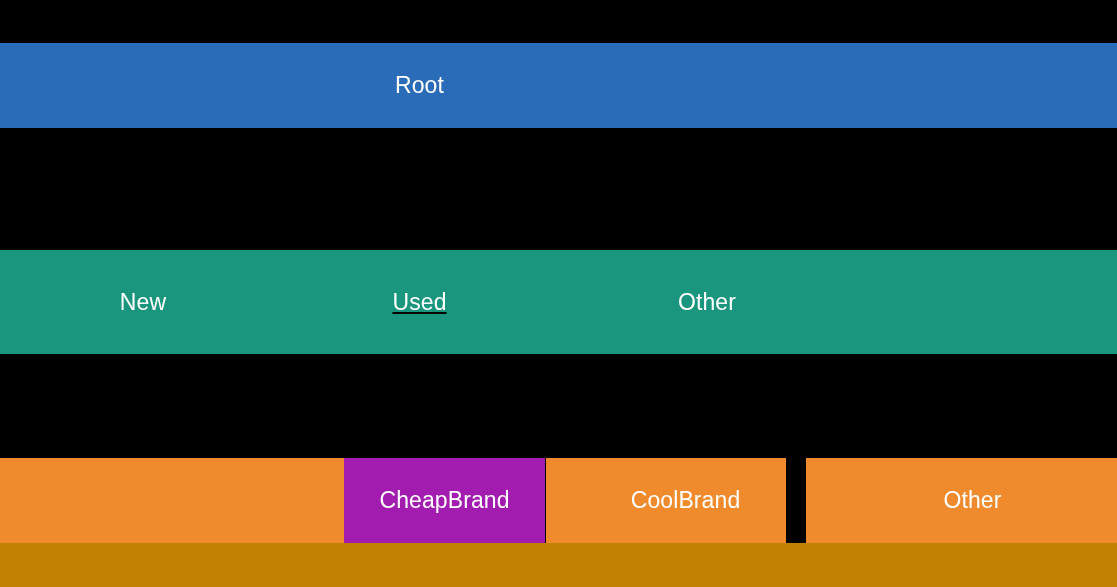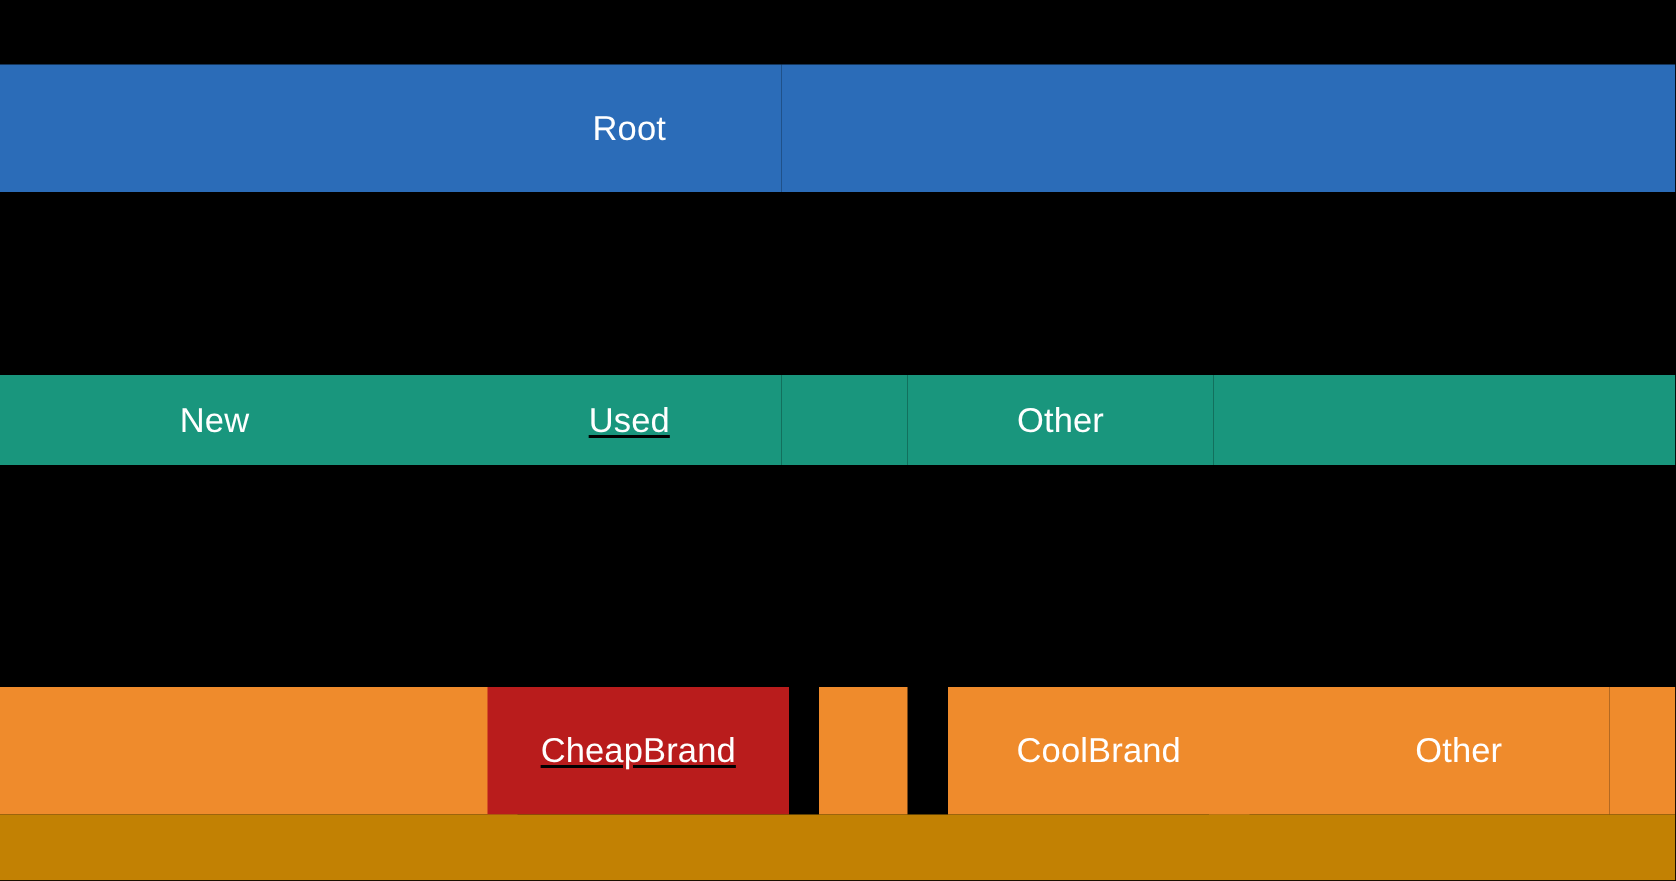--- a/index.html
+++ b/index.html
@@ -48,42 +48,42 @@
 <body>
 
 <div id="chart-root" style="width: 1117px; height: 587px; background: rgb(0, 0, 0);">
     <div class="icicle-level" style="top: 43px; height: 85px; padding-left: 44px;">
       <div class="icicle-cell no-label" style="left: 0px; width: 318px; background: rgb(43, 108, 184);"></div>
       <div class="icicle-cell" style="left: 318px; width: 203px; background: rgb(43, 108, 184);">
         <span class="cell-label">Root</span>
       </div>
       <div class="icicle-cell no-label" style="left: 521px; width: 596px; background: rgb(43, 108, 184);"></div>
     </div>
-    <div class="icicle-level" style="top: 250px; height: 60px; border-radius: 30px;">
+    <div class="icicle-level" style="top: 250px; height: 104px; border-radius: 30px;">
       <div class="icicle-cell no-label" style="left: 0px; width: 42px; background: rgb(25, 150, 125);"></div>
       <div class="icicle-cell" style="left: 42px; width: 202px; background: rgb(25, 150, 125);">
         <span class="cell-label">New</span>
       </div>
       <div class="icicle-cell no-label" style="left: 244px; width: 74px; background: rgb(25, 150, 125);"></div>
       <div class="icicle-cell" style="left: 318px; width: 203px; background: rgb(25, 150, 125); text-decoration: underline;">
         <span class="cell-label">Used</span>
       </div>
       <div class="icicle-cell no-label" style="left: 521px; width: 84px; background: rgb(25, 150, 125);"></div>
       <div class="icicle-cell" style="left: 605px; width: 204px; background: rgb(25, 150, 125);">
         <span class="cell-label">Other</span>
       </div>
       <div class="icicle-cell no-label" style="left: 809px; width: 308px; background: rgb(25, 150, 125);"></div>
     </div>
     <div class="icicle-level" style="top: 458px; height: 85px;">
       <div class="icicle-cell no-label" style="left: 0px; width: 345px; background: rgb(239, 139, 44);"></div>
-      <div class="icicle-cell" style="left: 325px; width: 201px; background: #b91c1c; text-decoration: underline;">
+      <div class="icicle-cell" style="left: 344px; width: 201px; background: #a21caf;">
         <span class="cell-label">CheapBrand</span>
       </div>
       <div class="icicle-cell no-label" style="left: 546px; width: 59px; background: rgb(239, 139, 44);"></div>
-      <div class="icicle-cell" style="left: 632px; width: 201px; background: rgb(239, 139, 44); justify-content: center;">
+      <div class="icicle-cell" style="left: 585px; width: 201px; background: rgb(239, 139, 44); justify-content: center;">
         <span class="cell-label">CoolBrand</span>
       </div>
       <div class="icicle-cell no-label" style="left: 806px; width: 66px; background: rgb(239, 139, 44);"></div>
       <div class="icicle-cell" style="left: 872px; width: 201px; background: rgb(239, 139, 44);">
         <span class="cell-label">Other</span>
       </div>
       <div class="icicle-cell no-label" style="left: 1073px; width: 44px; background: rgb(239, 139, 44);"></div>
     </div>
     <div class="icicle-level" style="top: 543px; height: 44px;">
       <div class="icicle-cell no-label" style="left: 0px; width: 1117px; background: rgb(194, 129, 3);"></div>

